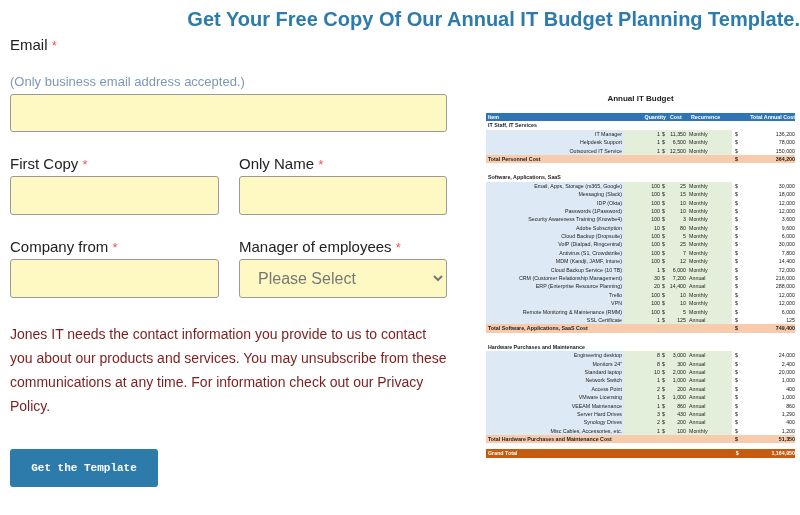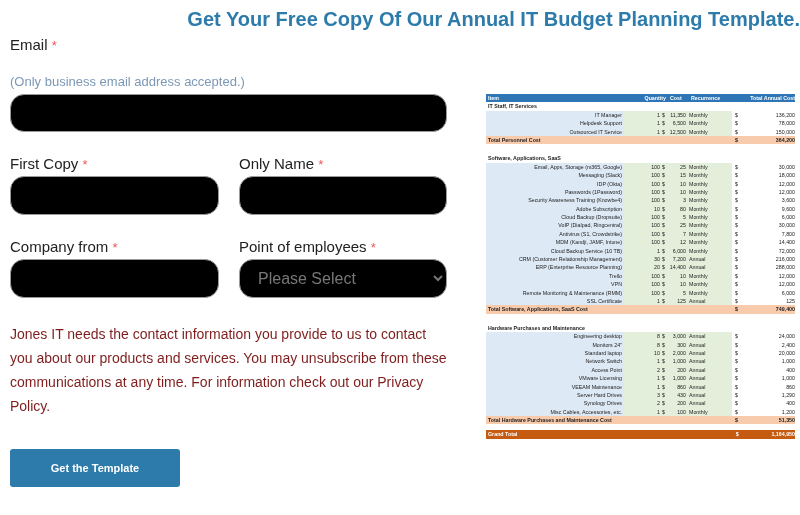--- a/index.html
+++ b/index.html
@@ -1,24 +1,24 @@
 <!DOCTYPE html>
 <html><head>
 <meta charset="utf-8">
 <style>
 *{box-sizing:border-box;margin:0;padding:0}
 body{width:800px;height:515px;background:#fff;font-family:"Liberation Sans",sans-serif;position:relative;overflow:hidden;color:#33475b}
 .title{position:absolute;top:8px;left:0;width:800px;text-align:right;font-size:20px;font-weight:bold;color:#2c7bab}
 .lbl{position:absolute;font-size:15px;color:#222}
 .req{color:#f2545b;font-size:13px}
 .sub{position:absolute;font-size:13px;color:#7c98b6}
-.inp{position:absolute;border:1px solid #9a9a9a;border-radius:14px;background:#000000}
+.inp{position:absolute;border:1px solid #9a9a9a;border-radius:3px;background:#fef9c3}
 select.inp{font-family:"Liberation Sans",sans-serif;font-size:16px;color:#777;padding-left:14px}
 .legal{position:absolute;left:10px;top:322px;width:440px;font-size:14px;line-height:24px;color:#7f1d1d}
-.btn{position:absolute;left:10px;top:449px;width:170px;height:38px;background:#2c7bab;color:#fff;border:none;border-radius:3px;font-family:Liberation Sans, sans-serif;font-weight:bold;font-size:11px}
+.btn{position:absolute;left:10px;top:449px;width:148px;height:38px;background:#2c7bab;color:#fff;border:none;border-radius:3px;font-family:Liberation Mono, monospace;font-weight:bold;font-size:11px}
 .sheet{position:absolute;left:486px;top:94px;width:309px;font-size:5.3px;color:#222}
 .sheet .st{text-align:center;font-weight:bold;font-size:8px;margin-bottom:10px}
 .r{display:flex;height:8.4px;line-height:8.4px}
 .r span{white-space:nowrap;overflow:hidden}
 .c1{width:138px;text-align:right;padding-right:2px;background:#dde9f5}
 .c2{width:36px;text-align:right;background:#e3eedb}
 .c3{width:6px;background:#e3eedb;padding-left:2px}
 .c4{width:20px;text-align:right;background:#e3eedb}
 .c5{width:46px;padding-left:3px;background:#e3eedb}
 .c6{width:10px;padding-left:3px}
@@ -43,28 +43,29 @@
 
 <div class="lbl" style="left:10px;top:155px"><span>First Copy</span> <span class="req">*</span></div>
 <input class="inp" style="left: 10px; top: 176px; width: 209px; height: 39px;">
 
 <div class="lbl" style="left:239px;top:155px"><span>Only Name</span> <span class="req">*</span></div>
 <input class="inp" style="left: 239px; top: 176px; width: 208px; height: 39px;">
 
 <div class="lbl" style="left:10px;top:238px"><span>Company from</span> <span class="req">*</span></div>
 <input class="inp" style="left: 10px; top: 259px; width: 209px; height: 39px;">
 
-<div class="lbl" style="left:239px;top:238px"><span>Point of employees</span> <span class="req">*</span></div>
+<div class="lbl" style="left:239px;top:238px"><span>Manager of employees</span> <span class="req">*</span></div>
 <select class="inp" style="left:239px;top:259px;width:208px;height:39px"><option>Please Select</option></select>
 
 <div class="legal">Jones IT needs the contact information you provide to us to contact you about our products and services. You may unsubscribe from these communications at any time. For information check out our Privacy Policy.</div>
 
 <button class="btn">Get the Template</button>
 
 <div class="sheet" id="sheet">
+  <div class="st">Annual IT Budget</div>
   <div class="r hdr">
     <span class="c1" style="text-align:left;padding-left:2px">Item</span>
     <span class="c2" style="width:42px">Quantity</span>
     <span class="c4" style="width:22px;padding-left:4px;text-align:left">Cost</span>
     <span class="c5" style="width:52px">Recurrence</span>
     <span class="c7" style="width:55px">Total Annual Cost</span>
   </div>
   <div id="sections">
       <div class="r sec">
         <span style="padding-left:2px">IT Staff, IT Services</span>

